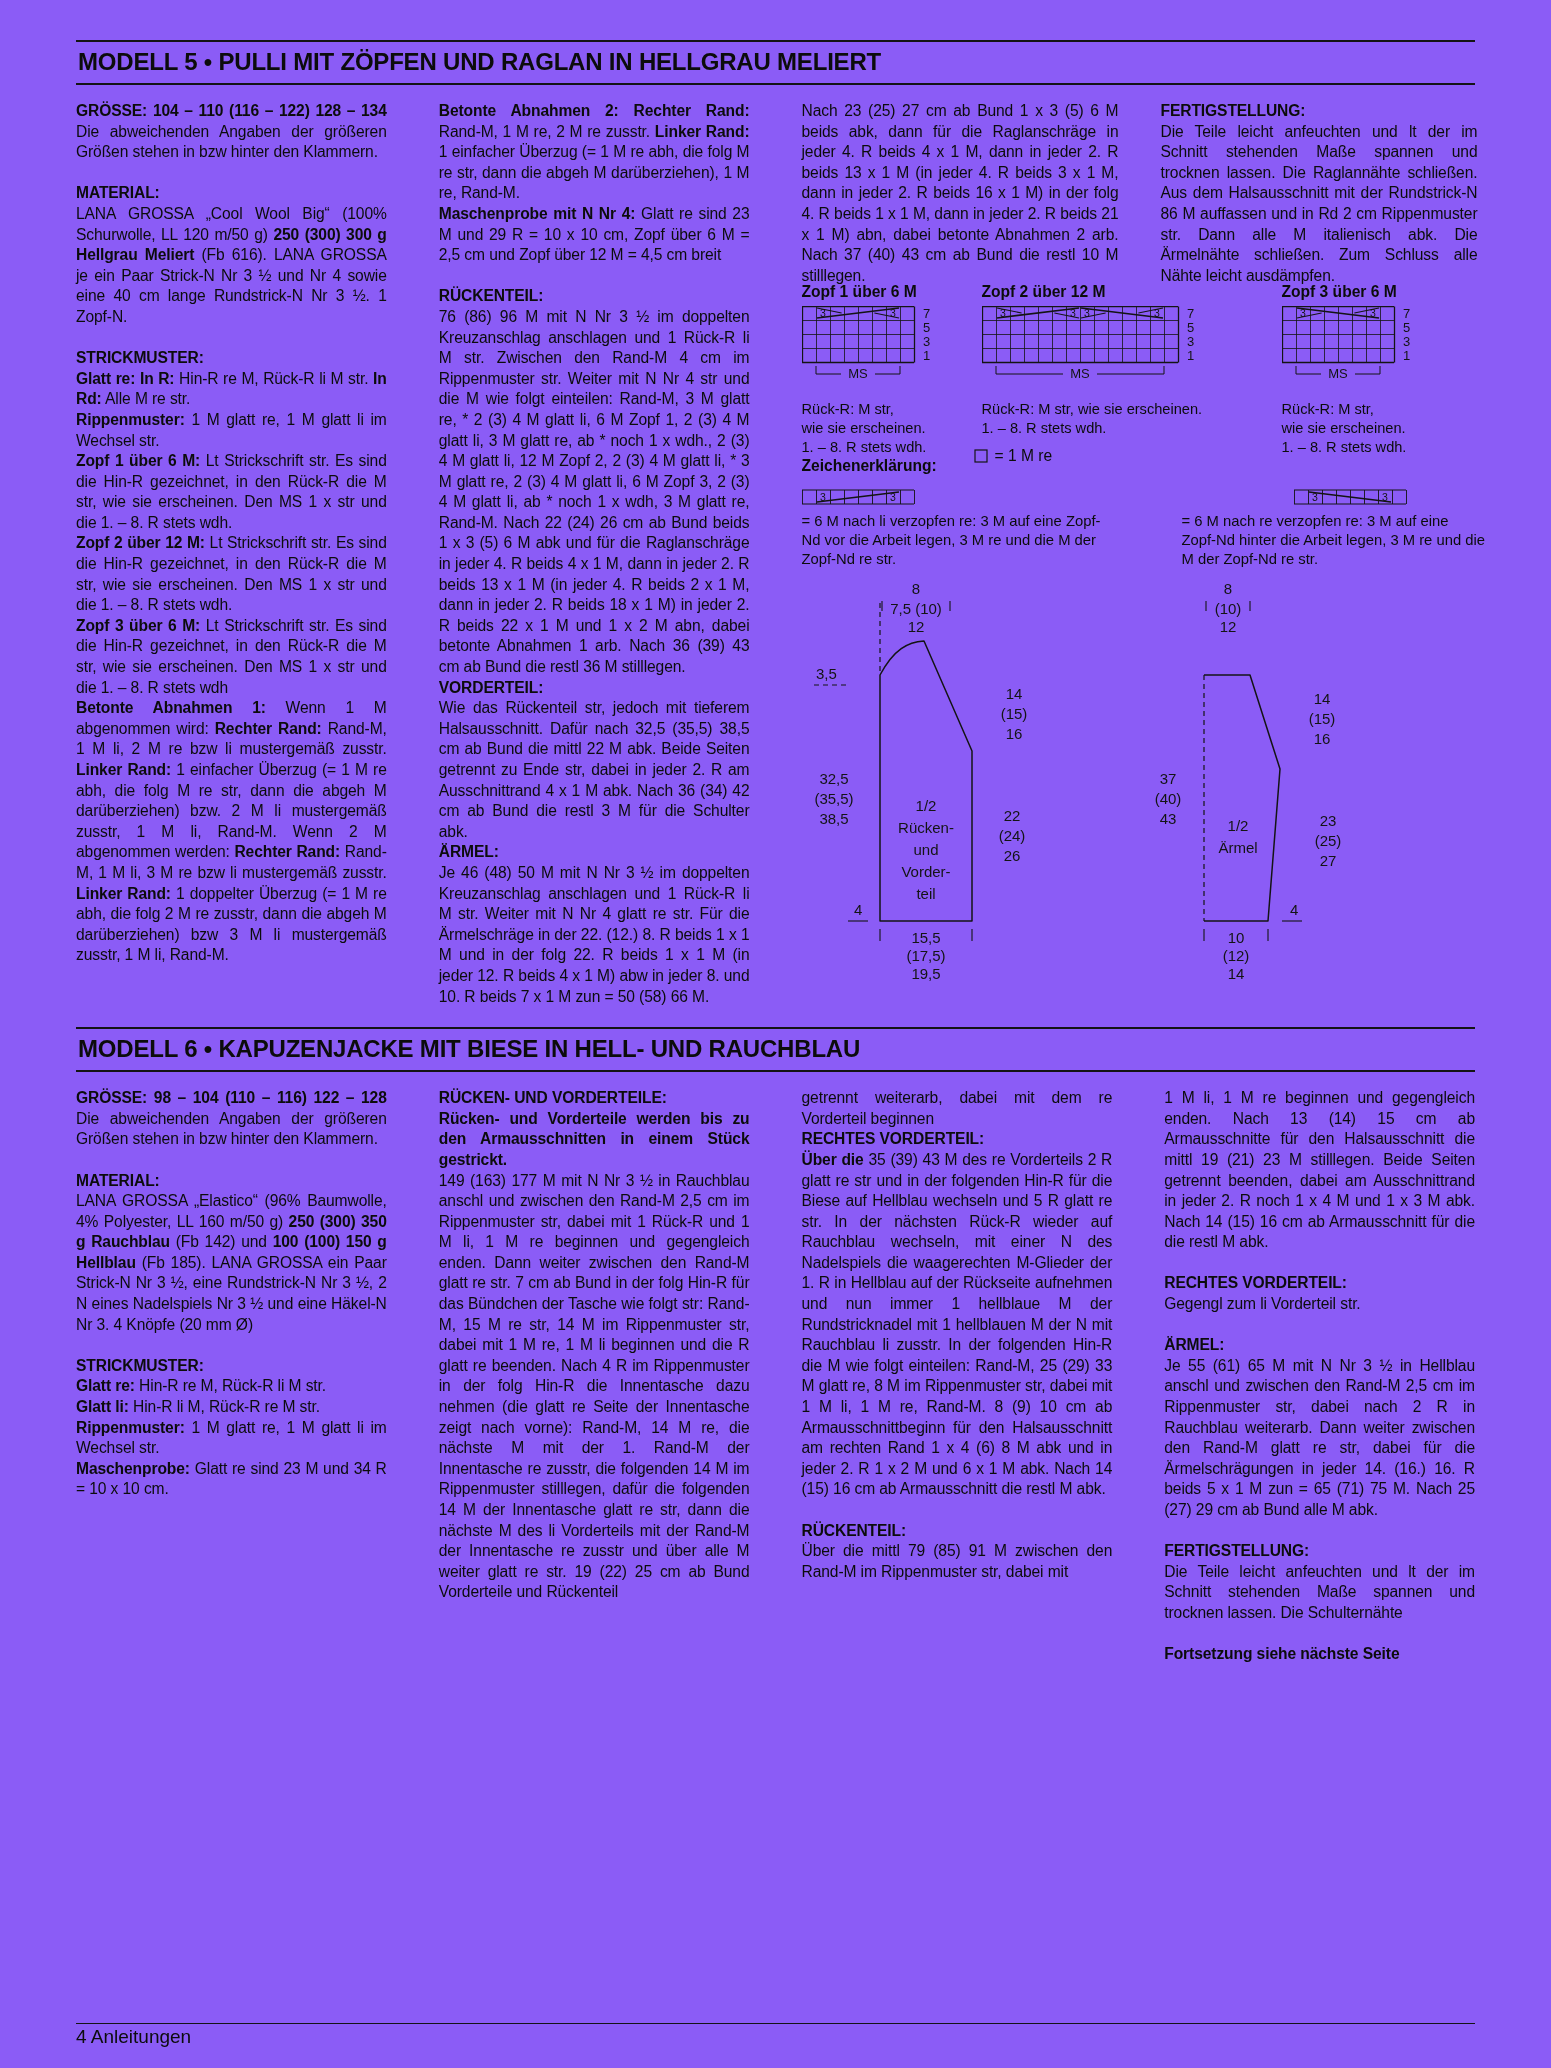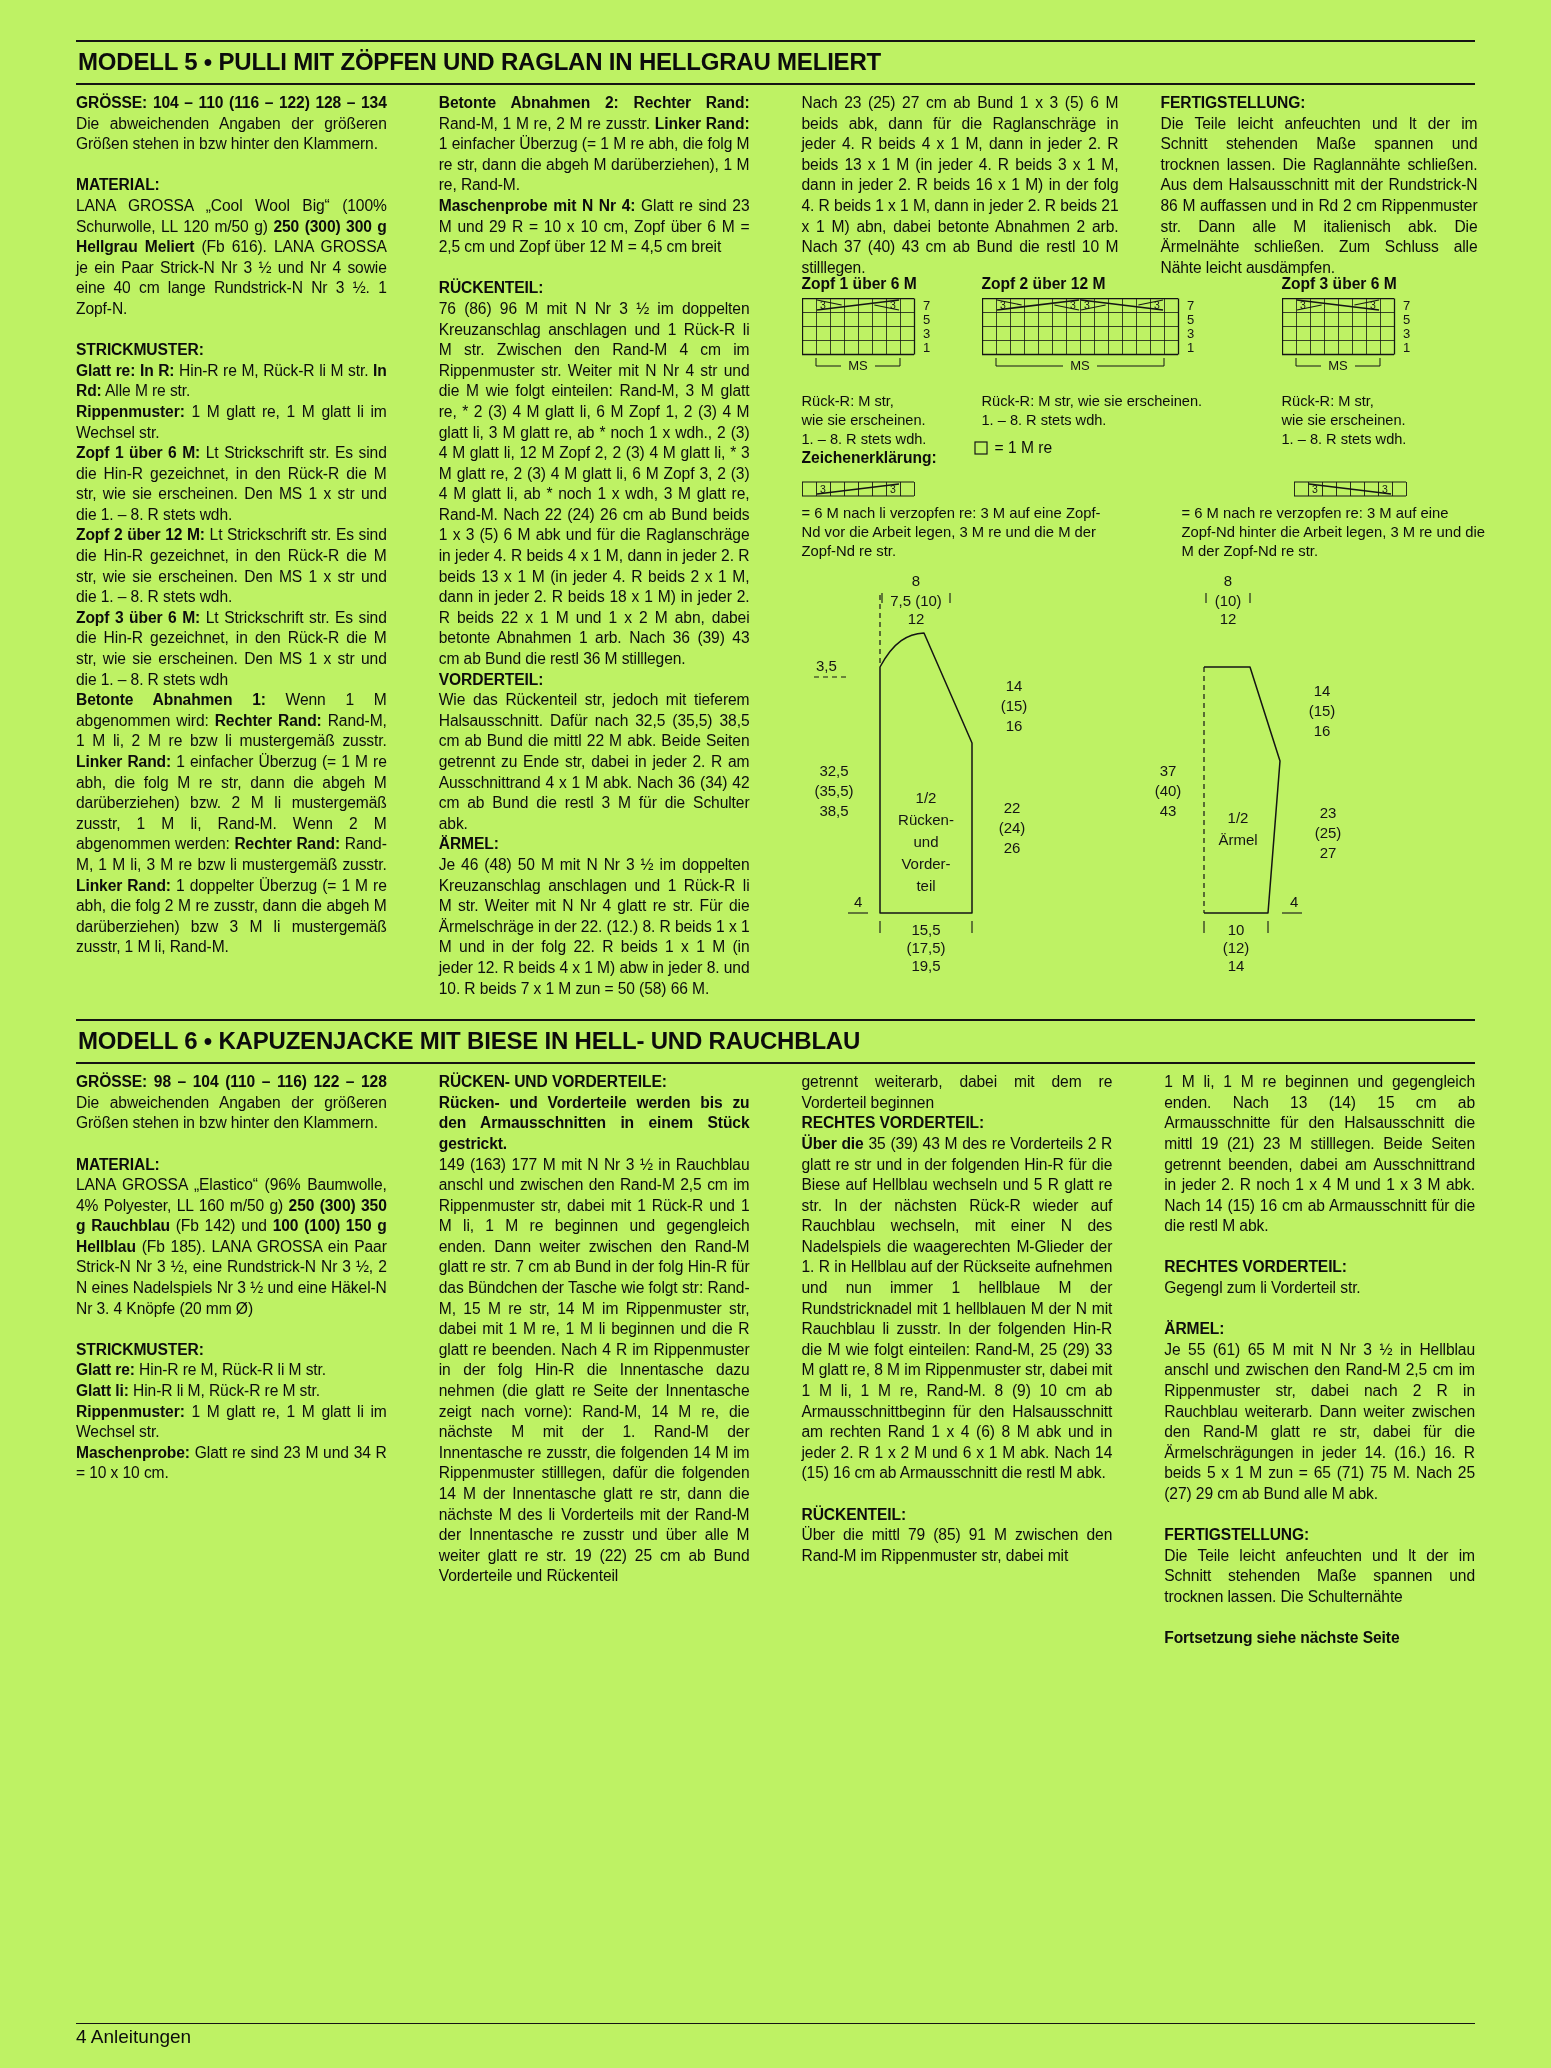--- a/index.html
+++ b/index.html
@@ -1,24 +1,24 @@
 <!DOCTYPE html>
 <html lang="de"><head>
 <meta charset="utf-8">
 <style>
   * { margin:0; padding:0; box-sizing:border-box; }
   html,body { background:#e9e9e7; }
   .page {
-    width:1551px; height:2068px; background:#bef264; color:#0c0c0c;
+    width:1551px; height:2068px; background:#8b5cf6; color:#0c0c0c;
     font-family:"Liberation Sans","DejaVu Sans",sans-serif;
     position:relative; padding:40px 76px 0; overflow:hidden;
   }
   .sec-head { border-top:2px solid #141414; border-bottom:2px solid #141414; padding:6px 2px 7px; }
   .sec-title { font-size:24px; font-weight:bold; letter-spacing:-0.2px; }
-  .cols4 { display:grid; grid-template-columns:repeat(4,1fr); column-gap:52px; margin-top:8px; }
+  .cols4 { display:grid; grid-template-columns:repeat(4,1fr); column-gap:52px; margin-top:16px; }
   .col { min-width:0; }
   .blk { font-size:15.6px; line-height:20.6px; text-align:justify; letter-spacing:-0.1px; }
   .blk.gap { margin-top:20.6px; }
   .blk b { letter-spacing:-0.1px; }
   
   .rh { grid-column:3 / 5; position:relative; height:888px; }
   .rh .textcol { position:absolute; top:0; width:317px; }
   #m5c3 { left:0; }
   #m5c4 { left:359px; }
   .chart { position:absolute; top:182px; }

